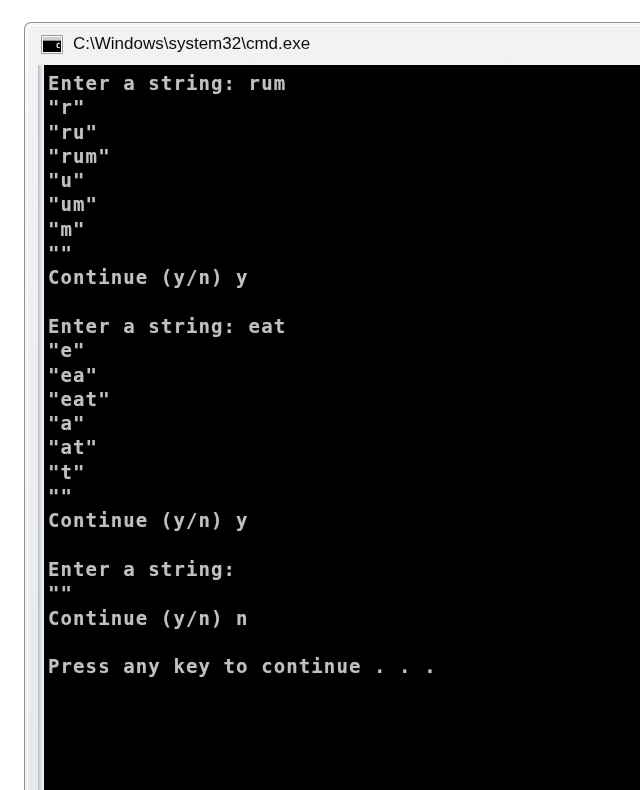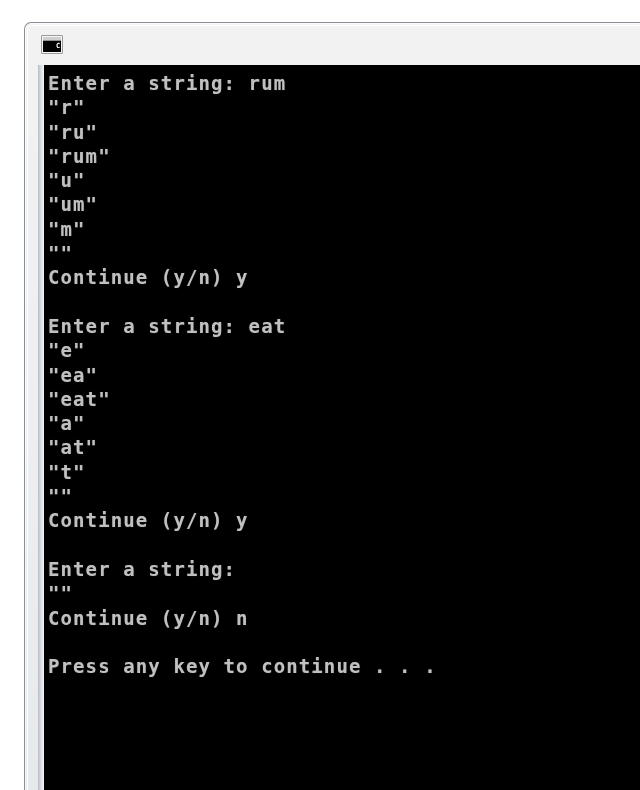--- a/index.html
+++ b/index.html
@@ -139,20 +139,21 @@
 <body>
 
 <div id="console-window">
   <div id="window-frame-inner"></div>
 
   <div id="title-bar">
     <span id="cmd-icon">
       <span class="icon-titlestrip"></span>
       <span class="icon-screen">C:\_</span>
     </span>
+    <span id="window-title">C:\Windows\system32\cmd.exe</span>
   </div>
 
   <div id="console-client">
     <div id="left-gutter"></div>
     <div id="console-screen">
       <pre id="console-text"><span class="console-line">Enter a string: rum</span><span class="console-line">"r"</span><span class="console-line">"ru"</span><span class="console-line">"rum"</span><span class="console-line">"u"</span><span class="console-line">"um"</span><span class="console-line">"m"</span><span class="console-line">""</span><span class="console-line">Continue (y/n) y</span><span class="console-line"></span><span class="console-line">Enter a string: eat</span><span class="console-line">"e"</span><span class="console-line">"ea"</span><span class="console-line">"eat"</span><span class="console-line">"a"</span><span class="console-line">"at"</span><span class="console-line">"t"</span><span class="console-line">""</span><span class="console-line">Continue (y/n) y</span><span class="console-line"></span><span class="console-line">Enter a string:</span><span class="console-line">""</span><span class="console-line">Continue (y/n) n</span><span class="console-line"></span><span class="console-line">Press any key to continue . . .</span></pre>
     </div>
   </div>
 </div>
 

